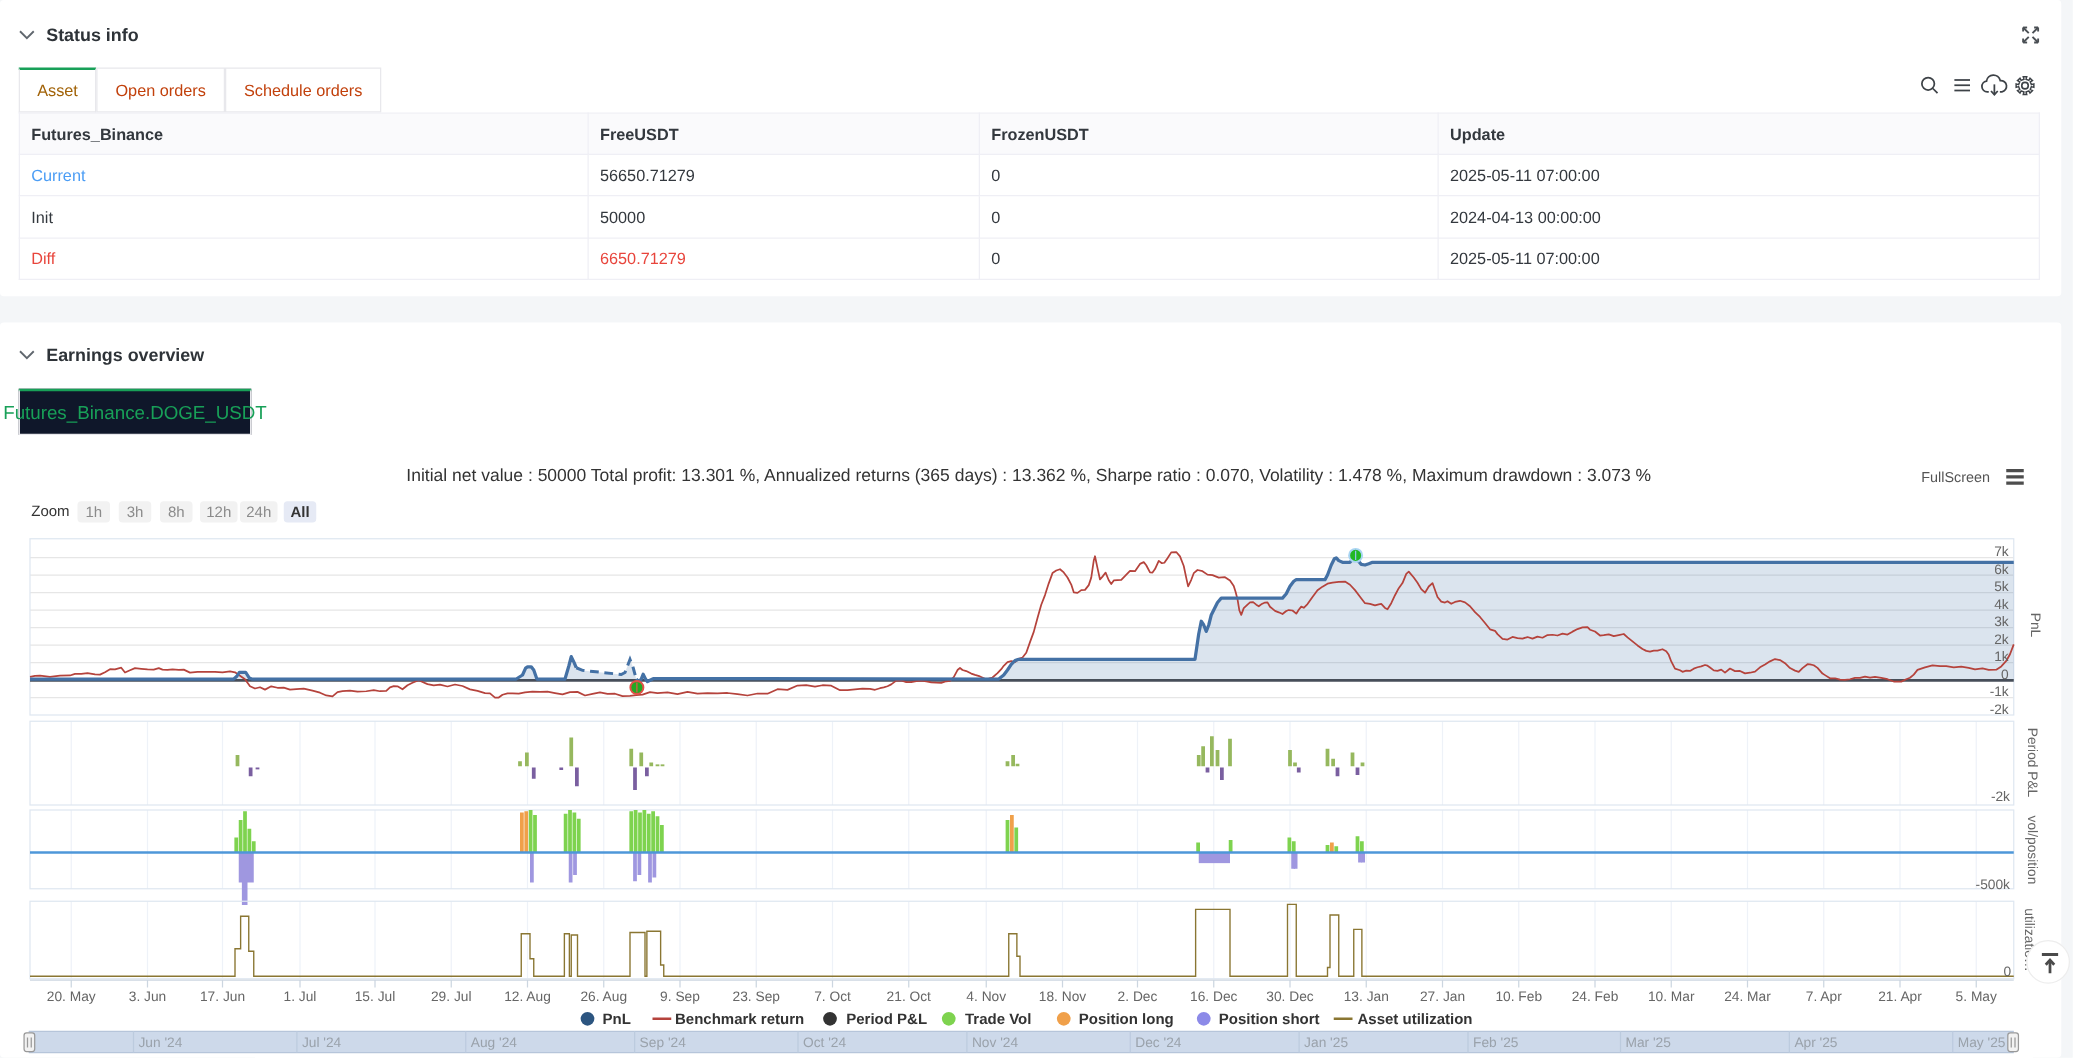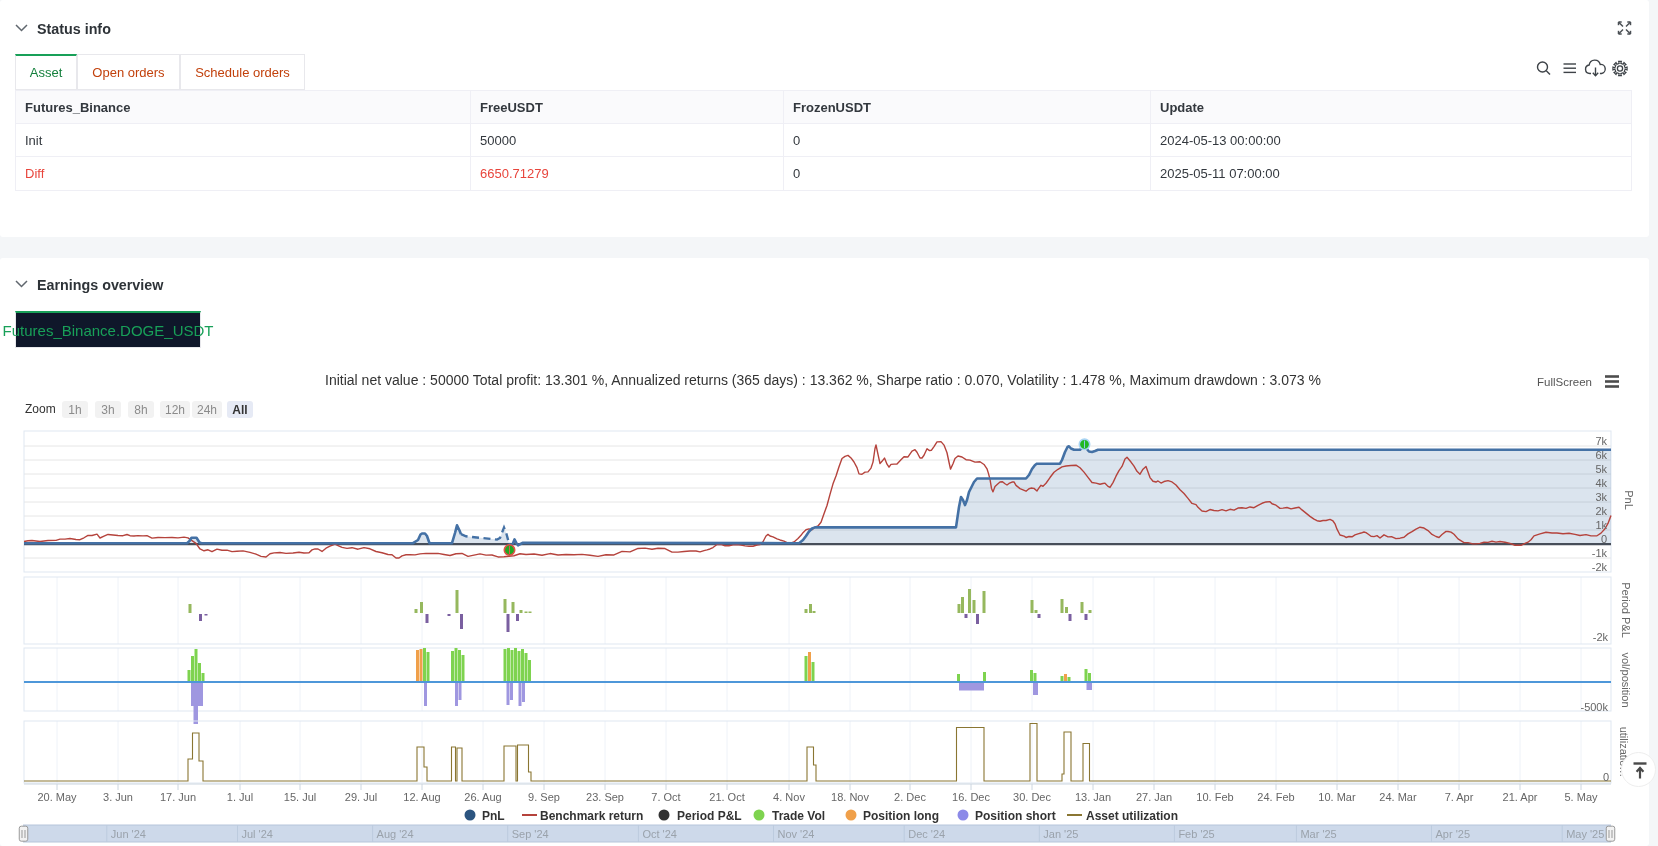--- a/index.html
+++ b/index.html
@@ -1,21 +1,21 @@
 <!DOCTYPE html>
 <html><head><meta charset="utf-8">
 <style>
 *{margin:0;padding:0;box-sizing:border-box;}
 html,body{width:1658px;height:846px;font-family:"Liberation Sans",sans-serif;background:#f4f6f8;overflow:hidden;}
 .card{position:absolute;background:#fff;border-radius:3px;padding-left:40px;}
 #card1{left:0;top:4;width:1649px;height:237px;}
 #card2{left:0;top:258px;width:1649px;height:588px;}
 .sect{position:absolute;left:37px;font-size:14.3px;font-weight:bold;color:#2e3338;}
 .tab{position:absolute;border:1px solid #e8e8ec;background:#fff;font-size:13px;display:flex;align-items:center;justify-content:center;color:#c2410c;}
-.tab.active{color:#15803d;border-top:2px solid #18a058;}
+.tab.active{color:#a16207;border-top:2px solid #18a058;}
 table.tb{position:absolute;left:15px;top:90px;border-collapse:collapse;table-layout:fixed;width:1616px;font-size:13px;color:#33383e;}
 table.tb th,table.tb td{border:1px solid #efeff5;padding:0 0 0 9px;text-align:left;font-weight:normal;height:33.2px;font-size:13px;}
 table.tb th{background:#fafafc;font-weight:bold;height:33.2px;font-size:13px;margin-top:24px;}
 .blue{color:#4b9df5;}
 .red{color:#e8453c;}
 .etab{position:absolute;left:15px;top:311px;width:186px;height:37px;border:1px solid #e8e8ec;border-top:2px solid #18a058;display:flex;align-items:center;justify-content:center;color:#18a058;font-size:15px;background:#0f172a;}
 svg text.ax{font-size:11px;fill:#666666;}
 svg text.leg{font-size:12px;font-weight:bold;fill:#333333;}
 svg text.nav{font-size:11px;fill:#9aa2ab;}
 svg text.zoomlab{font-size:12px;fill:#333;}
@@ -38,24 +38,30 @@
         <col style="width:481px">
       </colgroup>
     <tbody>
         <tr>
           <th>Futures_Binance</th>
           <th>FreeUSDT</th>
           <th>FrozenUSDT</th>
           <th>Update</th>
         </tr>
     <tr>
+          <td class="blue">Current</td>
+          <td>56650.71279</td>
+          <td>0</td>
+          <td>2025-05-11 07:00:00</td>
+        </tr>
+    <tr>
           <td>Init</td>
           <td>50000</td>
           <td>0</td>
-          <td>2024-05-13 00:00:00</td>
+          <td>2024-04-13 00:00:00</td>
         </tr>
     <tr>
           <td class="red">Diff</td>
           <td class="red">6650.71279</td>
           <td>0</td>
           <td>2025-05-11 07:00:00</td>
         </tr>
   </tbody>
     </table>
 </div>

